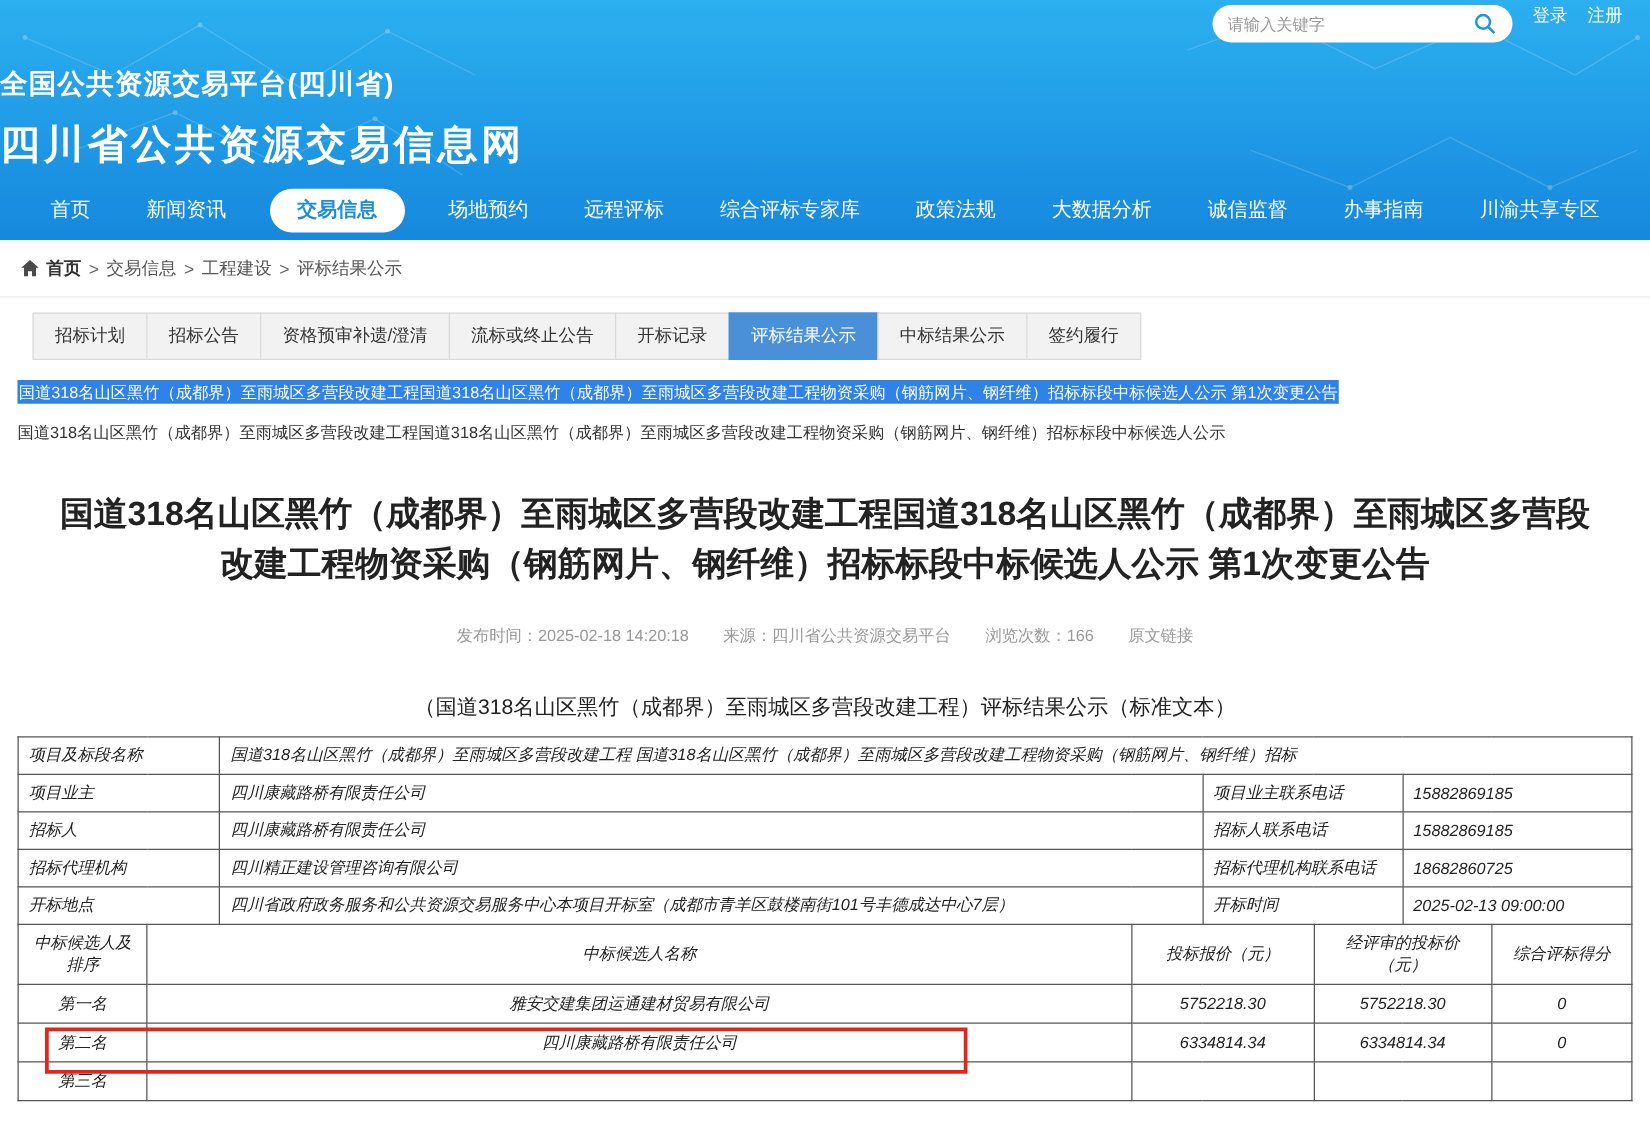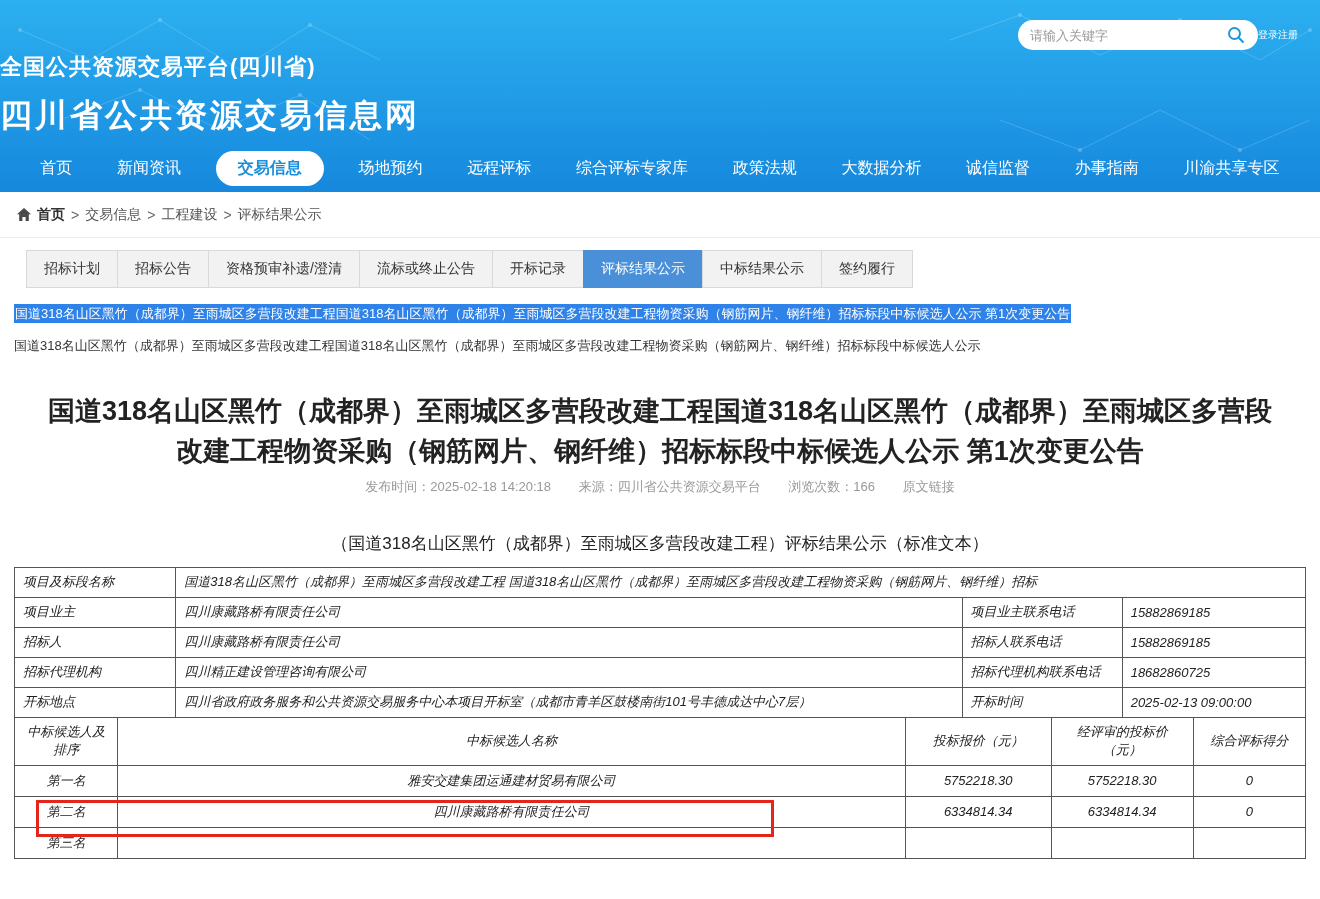--- a/index.html
+++ b/index.html
@@ -4,25 +4,25 @@
 <style>
   * { margin:0; padding:0; box-sizing:border-box; }
   html,body { background:#ffffff; }
   body { font-family:"Liberation Sans","DejaVu Sans",sans-serif; }
   .page { position:relative; width:1320px; height:899px; overflow:hidden; background:#fff; margin:0 auto; }
 
   
   .site-header { position:relative; height:192px; color:#fff;
     background:linear-gradient(180deg, var(--header-blue-top,#2cb0f0) 0%, var(--header-blue-bottom,#1688dd) 100%); }
   .header-deco { position:absolute; inset:0; opacity:.35; pointer-events:none; }
-  .topbar { position:absolute; top:20px; right:22px; display:flex; align-items:center; gap:0; }
+  .topbar { position:absolute; top:4px; right:22px; display:flex; gap:16px; }
   .search-pill { display:flex; align-items:center; width:240px; height:30px; background:#fff; border-radius:16px; padding:0 12px; }
   .search-pill input { flex:1; border:none; outline:none; font-size:13px; color:#333; background:transparent; }
   .search-pill input::placeholder { color:#9a9a9a; }
-  .auth-link { color:#fff; font-size:10px; text-decoration:none; cursor:pointer; }
+  .auth-link { color:#fff; font-size:14px; text-decoration:none; cursor:pointer; }
   .titles { text-align:left; padding-top:52px; }
   .platform-title { font-size:22px; font-weight:bold; letter-spacing:1px; }
   .site-title { font-size:32px; font-weight:bold; letter-spacing:3px; margin-top:12px; }
 
   
   .main-nav { position:absolute; left:0; right:0; bottom:0; height:48px; display:flex; align-items:center; justify-content:space-around; padding:0 18px; }
   .nav-item { color:#fff; font-size:16px; cursor:pointer; white-space:nowrap; padding:6px 10px; }
   .nav-item.active { background:#fff; color:#1a8ed9; border-radius:18px; padding:7px 22px; font-weight:bold; }
 
   
@@ -37,21 +37,21 @@
   .tab:first-child { margin-left:0; }
   .tab.active { background:var(--active-tab,#4a90d9); border-color:var(--active-tab,#4a90d9); color:#fff; }
 
   
   .list-area { margin:16px 14px 0 14px; }
   .list-line-selected { display:inline; background:var(--selection-blue,#2e82e8); color:#fff; font-size:13px; line-height:1.6; padding:2px 1px; cursor:pointer; }
   .list-line { margin-top:12px; color:#333; font-size:13px; cursor:pointer; }
 
   
   .article-title { margin:36px 40px 0 40px; text-align:center; font-size:27px; font-weight:bold; color:#222; line-height:1.5; }
-  .article-meta { margin-top:6px; text-align:center; color:#999; font-size:13px; }
+  .article-meta { margin-top:28px; text-align:center; color:#999; font-size:13px; }
   .article-meta span { margin:0 12px; }
   .article-meta .orig-link { cursor:pointer; }
   .table-caption { margin-top:36px; text-align:center; font-size:17px; color:#222; }
 
   
   .table-wrap { position:relative; margin:12px 14px 0 14px; }
   table.result { width:100%; border-collapse:collapse; table-layout:fixed; font-size:13px; color:#222; }
   table.result td { border:1px solid #555; padding:4px 8px; height:30px; vertical-align:middle; word-break:break-all;font-style:italic; }
   td.lbl { text-align:left; }
   td.val { text-align:left; }

